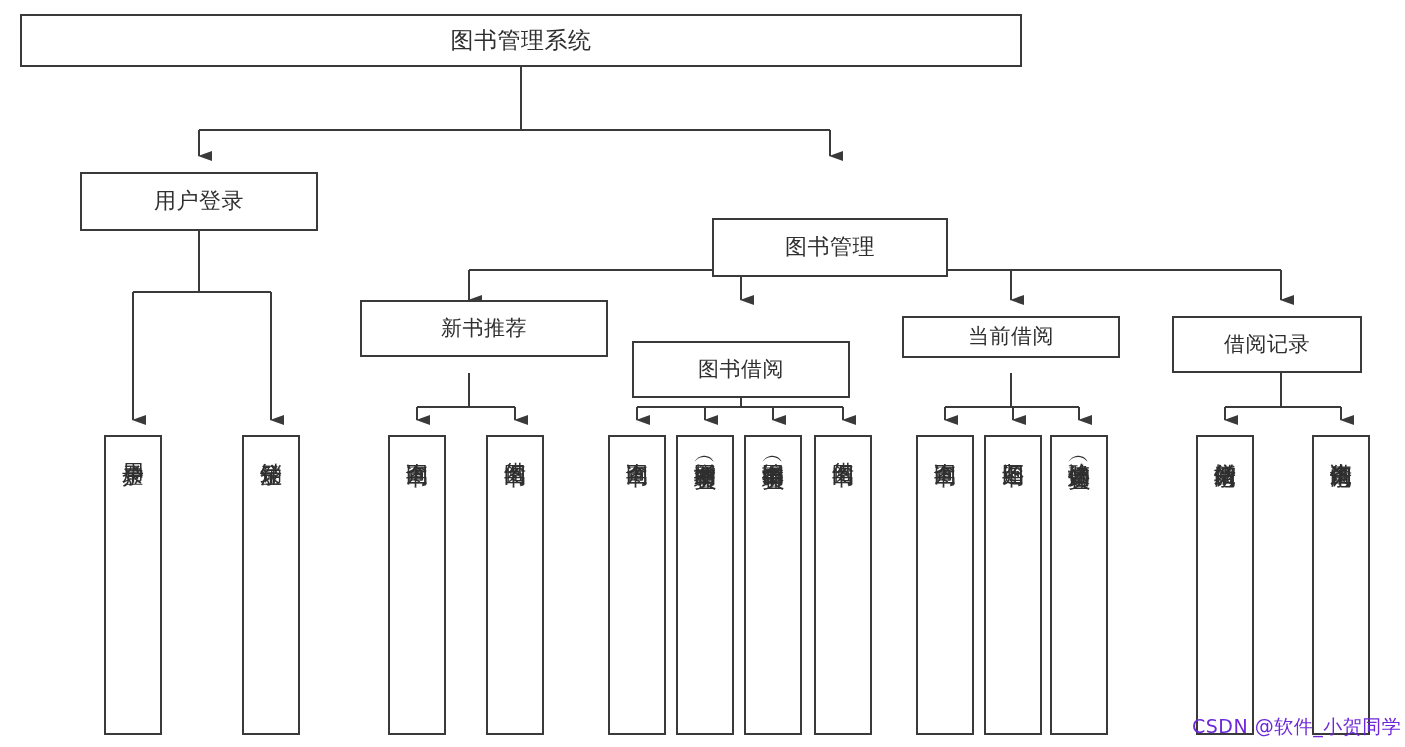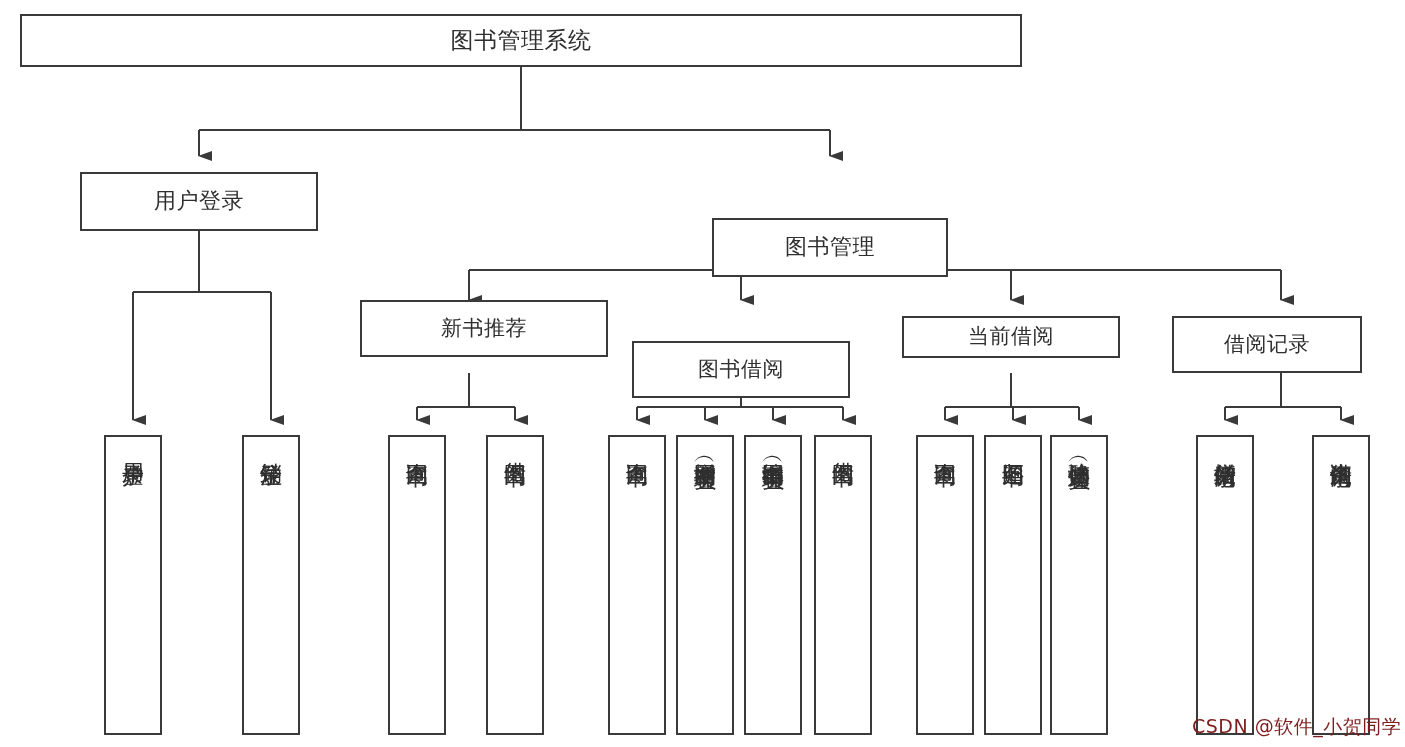--- a/index.html
+++ b/index.html
@@ -49,21 +49,21 @@
   .node-leaf .lbl{
     writing-mode:vertical-rl;
     text-orientation:upright;
     line-height:1.0;
     letter-spacing:1px;
     white-space:pre;
   }
   .watermark{
     position:absolute;
     font-size:19px;
-    color:#7f1d1d;
+    color:#6d28d9;
     white-space:nowrap;
     letter-spacing:0.5px;
   }
 </style>
 </head>
 <body>
 
 <div id="canvas">
 
   <svg id="svg-layer" viewBox="0 0 1405 747" xmlns="http://www.w3.org/2000/svg">

